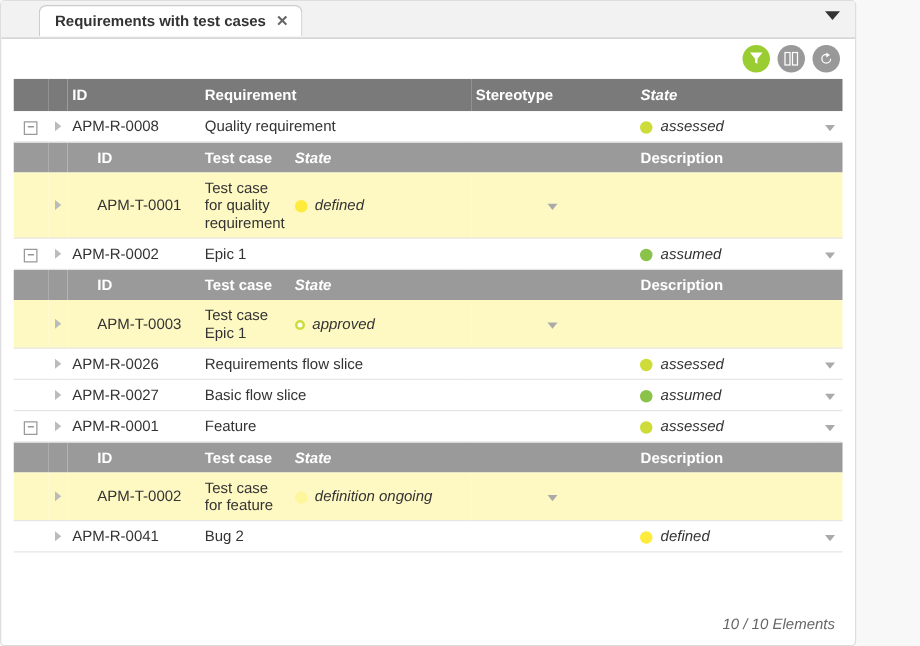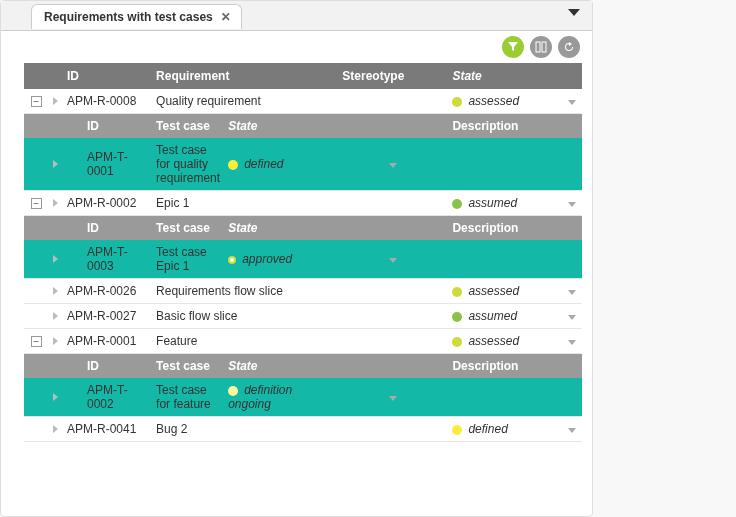--- a/index.html
+++ b/index.html
@@ -6,21 +6,21 @@
   body {
     font-family: "Segoe UI", Arial, sans-serif;
     font-size: 12px;
     background: #f8f8f8;
     color: #333;
     width: 736px;
     height: 517px;
     overflow: hidden;
   }
   .window {
-    width: 593px;
+    width: 685px;
     height: 517px;
     background: #fff;
     border: 1px solid #ddd;
     border-radius: 4px;
     display: flex;
     flex-direction: column;
     position: relative;
   }
   .tab-bar {
     display: flex;
@@ -77,21 +77,20 @@
     cursor: pointer;
     font-size: 11px;
   }
   .tool-filter { background: #9ACD32; color: #fff; font-weight: bold; }
   .tool-grid   { background: #999; color: #fff; }
   .tool-reload { background: #999; color: #fff; }
   .content {
     flex: 1;
     padding: 0 10px 4px 10px;
     overflow: auto;
-    margin-left: 13px;
   }
   table { width: 100%; border-collapse: collapse; }
   .hdr-main td {
     background: #7a7a7a;
     color: #fff;
     font-weight: 600;
     padding: 6px 4px;
     font-size: 12px;
   }
   .hdr-sub td {
@@ -107,21 +106,21 @@
     font-size: 12px;
     color: #333;
     background:#fff;
     vertical-align: middle;
   }
   tr.tc td {
     border-bottom: 1px solid #e6e6e6;
     padding: 5px 4px;
     font-size: 12px;
     color: #333;
-    background: #14b8a6;
+    background: #fef9c3;
     vertical-align: middle;
   }
   .col-exp   { width: 30px; text-align: center; }
   .col-arrow { width: 16px; text-align: center; color: #bbb; }
   .col-id    { width: 120px; }
   .col-name  { }
   .col-state { width: 170px; font-style: italic; }
   .col-stereo{ width: 150px; }
   .col-dd    { width: 22px; text-align:center; color:#aaa; }
   .exp-box {
@@ -305,14 +304,15 @@
             <td class="col-id">APM-R-0041</td>
             <td class="col-name" colspan="2">Bug 2</td>
             <td class="col-stereo"></td>
             <td class="col-state"><span class="dot d-yellow"></span>defined</td>
             <td class="col-dd"><span class="dd"></span></td>
           </tr>
         </tbody>
     </table>
   </div>
 
+  <div class="footer">10 / 10 Elements</div>
 
 </div>
 
 </body></html>

